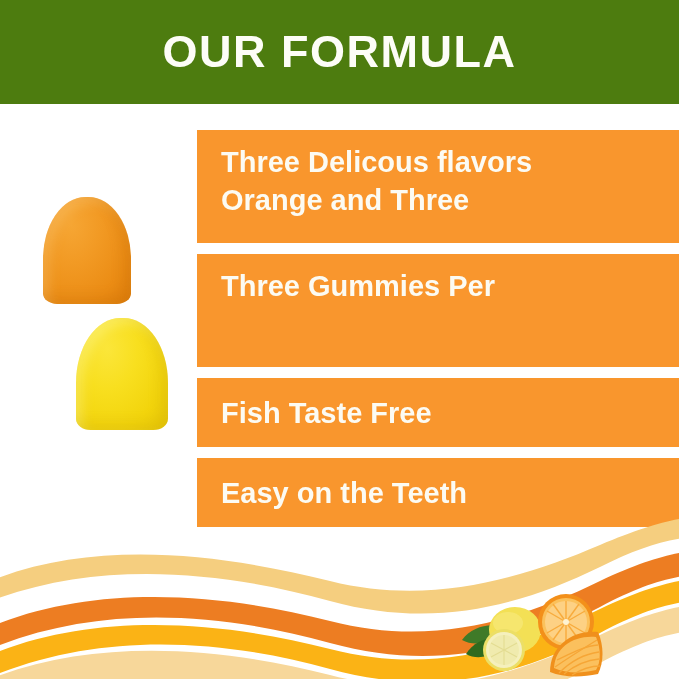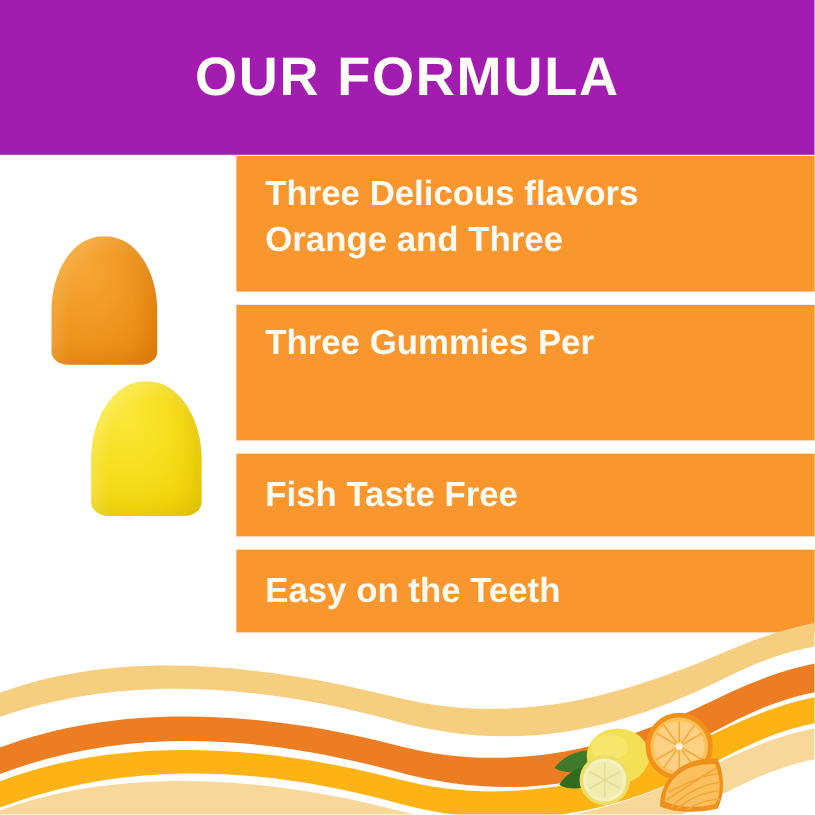--- a/index.html
+++ b/index.html
@@ -18,22 +18,22 @@
     background: #ffffff;
     overflow: hidden;
   }
 
   
   .header-bar {
     position: absolute;
     left: 0;
     top: 0;
     width: 679px;
-    height: 129px;
-    background: #a21caf;
+    height: 104px;
+    background: #4d7c0f;
     display: flex;
     align-items: center;
     justify-content: center;
   }
   .header-title {
     font-family: "Liberation Sans", sans-serif;
     font-weight: bold;
     font-size: 45px;
     letter-spacing: 1.5px;
     color: #fdfdf7;

